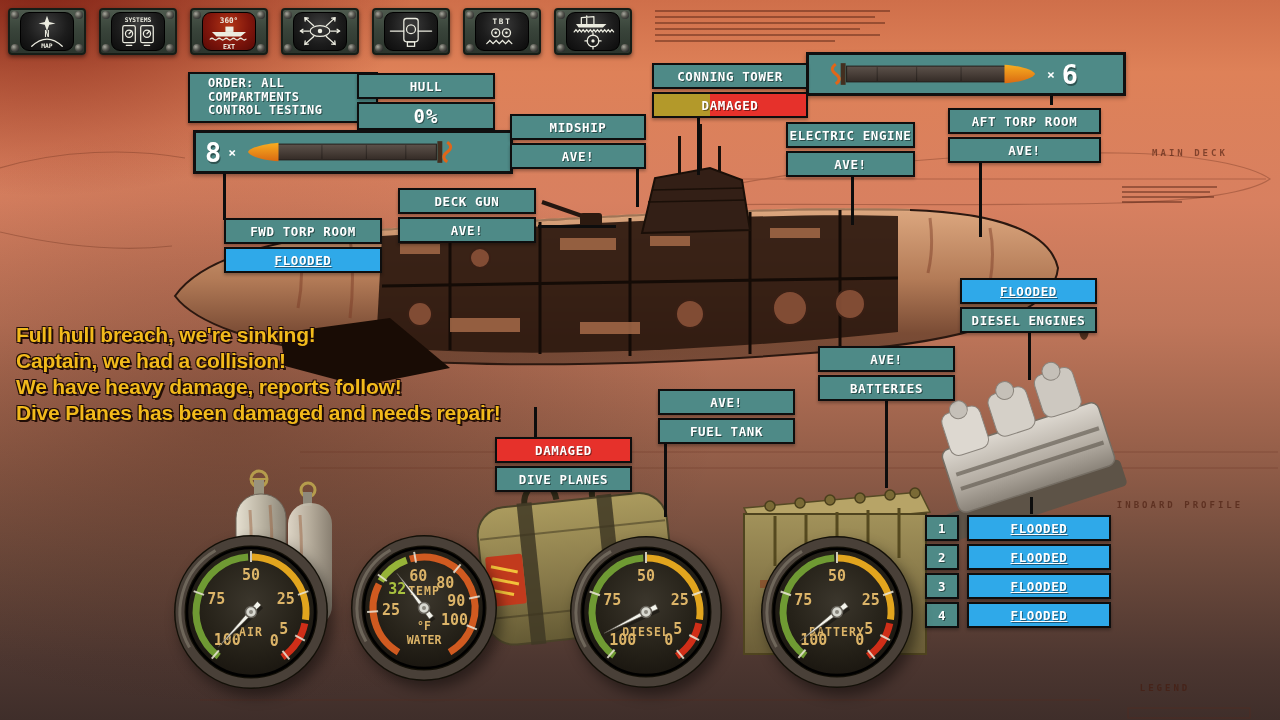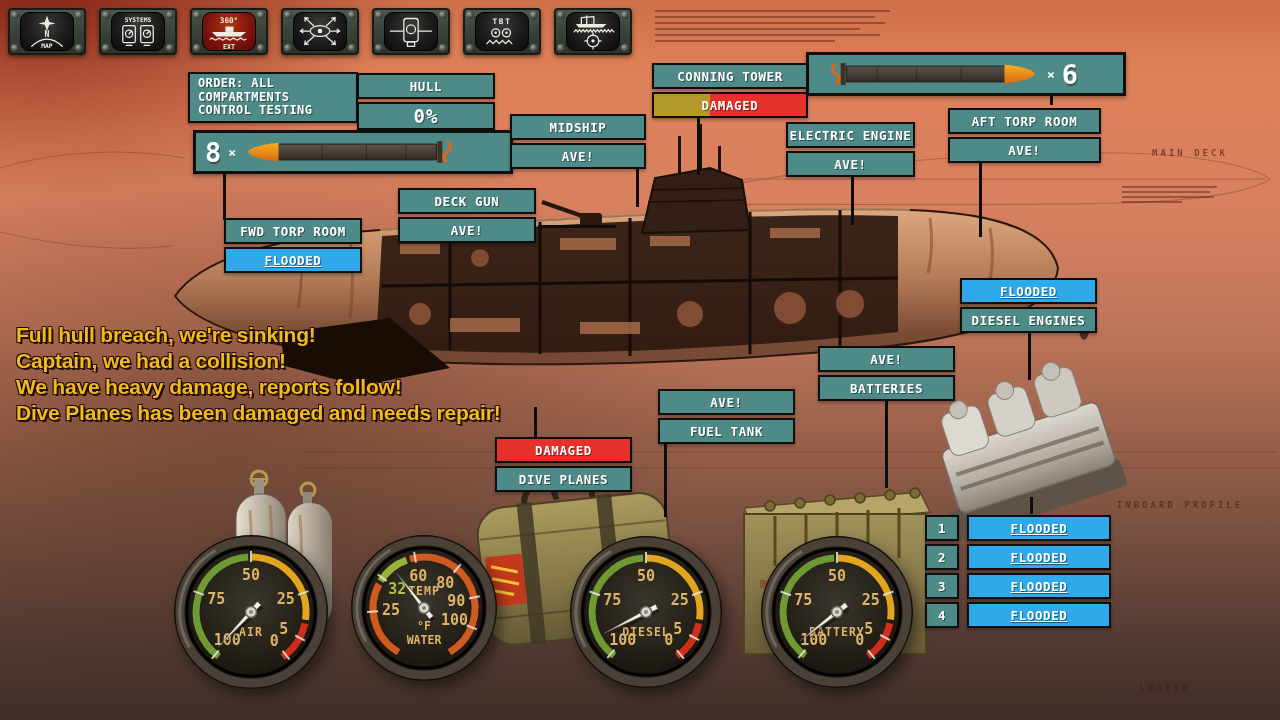--- a/index.html
+++ b/index.html
@@ -20,21 +20,21 @@
   .pair{position:absolute;display:flex;flex-direction:column;gap:3px;z-index:5;}
   .panel{background:#4e8a87;border:2px solid #0e0e0e;color:#fff;height:22px;
     display:flex;align-items:center;justify-content:center;font-weight:bold;
     font-size:12.5px;letter-spacing:.6px;white-space:nowrap;
     text-shadow:1px 1px 0 rgba(0,0,0,.45);box-shadow:0 2px 3px rgba(0,0,0,.3);}
   .st-flooded{background:#2fa9e9;text-decoration:underline;}
   .st-damaged{background:#e6312b;}
   .st-partial{background:linear-gradient(90deg,#b3992a 0%,#b3992a 37%,#e6312b 37%,#e6312b 100%);}
   #order-panel{position:absolute;left:188px;top:72px;width:150px;z-index:5;
     background:#4e8a87;border:2px solid #0e0e0e;color:#fff;font-weight:bold;
-    font-size:12px;line-height:13.5px;letter-spacing:.4px;padding:3px 8px;
+    font-size:12px;line-height:13.5px;letter-spacing:.4px;padding:3px 18px;
     text-shadow:1px 1px 0 rgba(0,0,0,.45);box-shadow:0 2px 3px rgba(0,0,0,.3);}
   #hull-pair{left:357px;top:73px;width:138px;}
   #hull-value{font-size:19px;height:24px;letter-spacing:1px;}
   .torp-box{position:absolute;z-index:5;background:#4e8a87;border:3px solid #101010;
     height:38px;display:flex;align-items:center;padding:0 9px;gap:7px;
     box-shadow:0 2px 4px rgba(0,0,0,.35);}
   .torp-count{color:#fff;font-weight:bold;font-size:27px;text-shadow:1px 2px 0 rgba(0,0,0,.4);}
   .torp-times{color:#fff;font-weight:bold;font-size:13px;}
   .torp-flip{transform:scaleX(-1);}
   
@@ -292,21 +292,21 @@
         <line x1="125" y1="6" x2="125" y2="20" stroke="rgba(0,0,0,.35)"></line>
         <line x1="165" y1="6" x2="165" y2="20" stroke="rgba(0,0,0,.35)"></line>
       <path d="M36,3.5 C18,5 7,9 5,13 C7,17 18,21 36,22.5 Z" fill="url(#tn1)"></path>
       <rect x="197" y="2" width="5" height="22" fill="#432f20"></rect>
       <path d="M207,3 q7,5 0,10 q-7,5 0,10" stroke="#e0661a" stroke-width="3" fill="none"></path>
     </svg>
     <span class="torp-times">×</span>
     <span class="torp-count">6</span>
   </div>
 
-  <div class="pair" style="left:224px;top:218px;width:138px">
+  <div class="pair" style="left:224px;top:218px;width:158px">
     <div class="panel">FWD TORP ROOM</div>
     <div class="panel st-flooded">FLOODED</div>
   </div>
   <div class="pair" style="left:398px;top:188px;width:138px">
     <div class="panel">DECK GUN</div>
     <div class="panel">AVE!</div>
   </div>
   <div class="pair" style="left:510px;top:114px;width:136px">
     <div class="panel">MIDSHIP</div>
     <div class="panel">AVE!</div>

